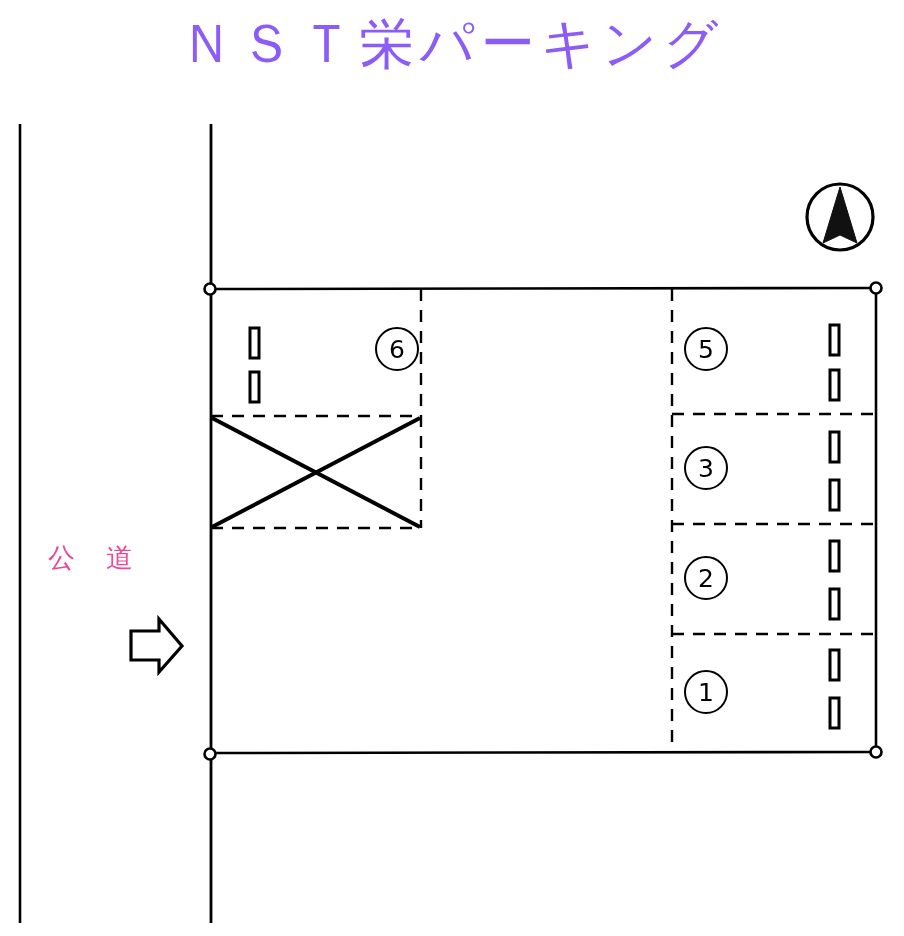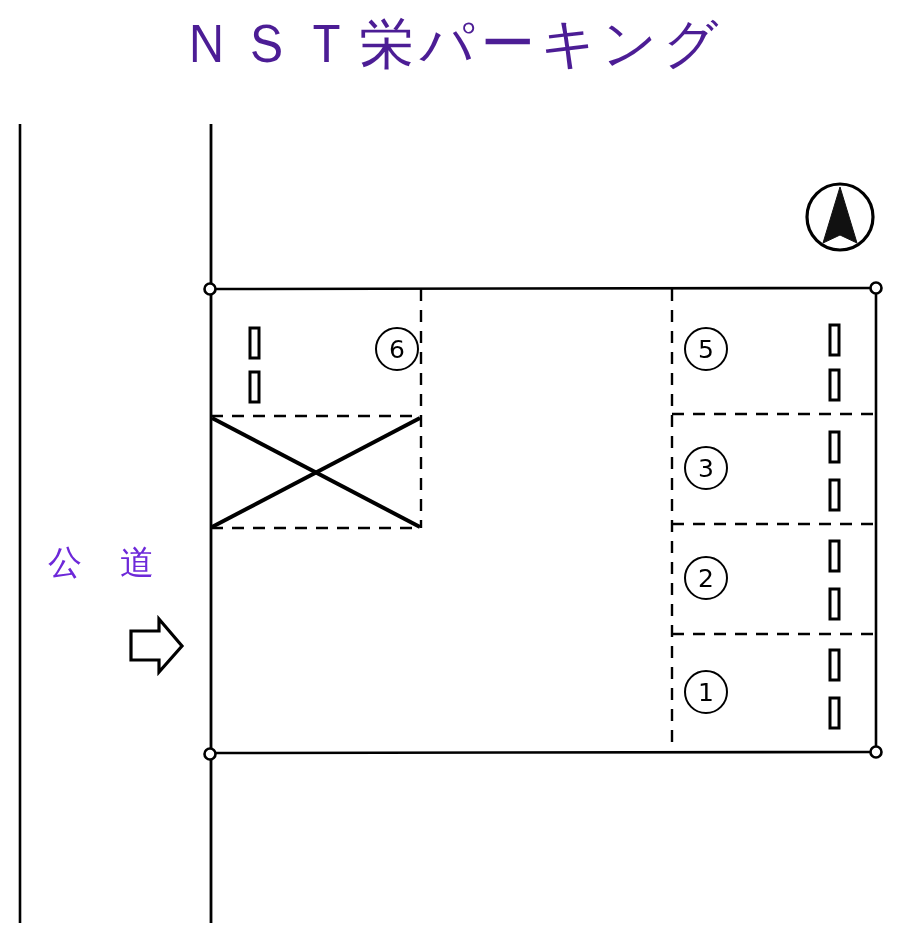--- a/index.html
+++ b/index.html
@@ -19,36 +19,36 @@
   }
   #title {
     position: absolute;
     left: 0;
     top: 8px;
     width: 904px;
     text-align: center;
     font-family: "DejaVu Sans", sans-serif;
     font-size: 54px;
     letter-spacing: 6px;
-    color: #4c1d95;
+    color: #8b5cf6;
     white-space: nowrap;
     font-weight: 400;
   }
   #svg-layer {
     position: absolute;
     left: 0;
     top: 0;
     width: 904px;
     height: 936px;
   }
   .road-label {
     position: absolute;
     font-family: "DejaVu Sans", sans-serif;
-    font-size: 34px;
-    color: #6d28d9;
+    font-size: 27px;
+    color: #ec4899;
     white-space: nowrap;
     letter-spacing: 2px;
   }
   .stall-num {
     position: absolute;
     width: 44px;
     height: 44px;
     border: 2.5px solid #000000;
     border-radius: 50%;
     box-sizing: border-box;

